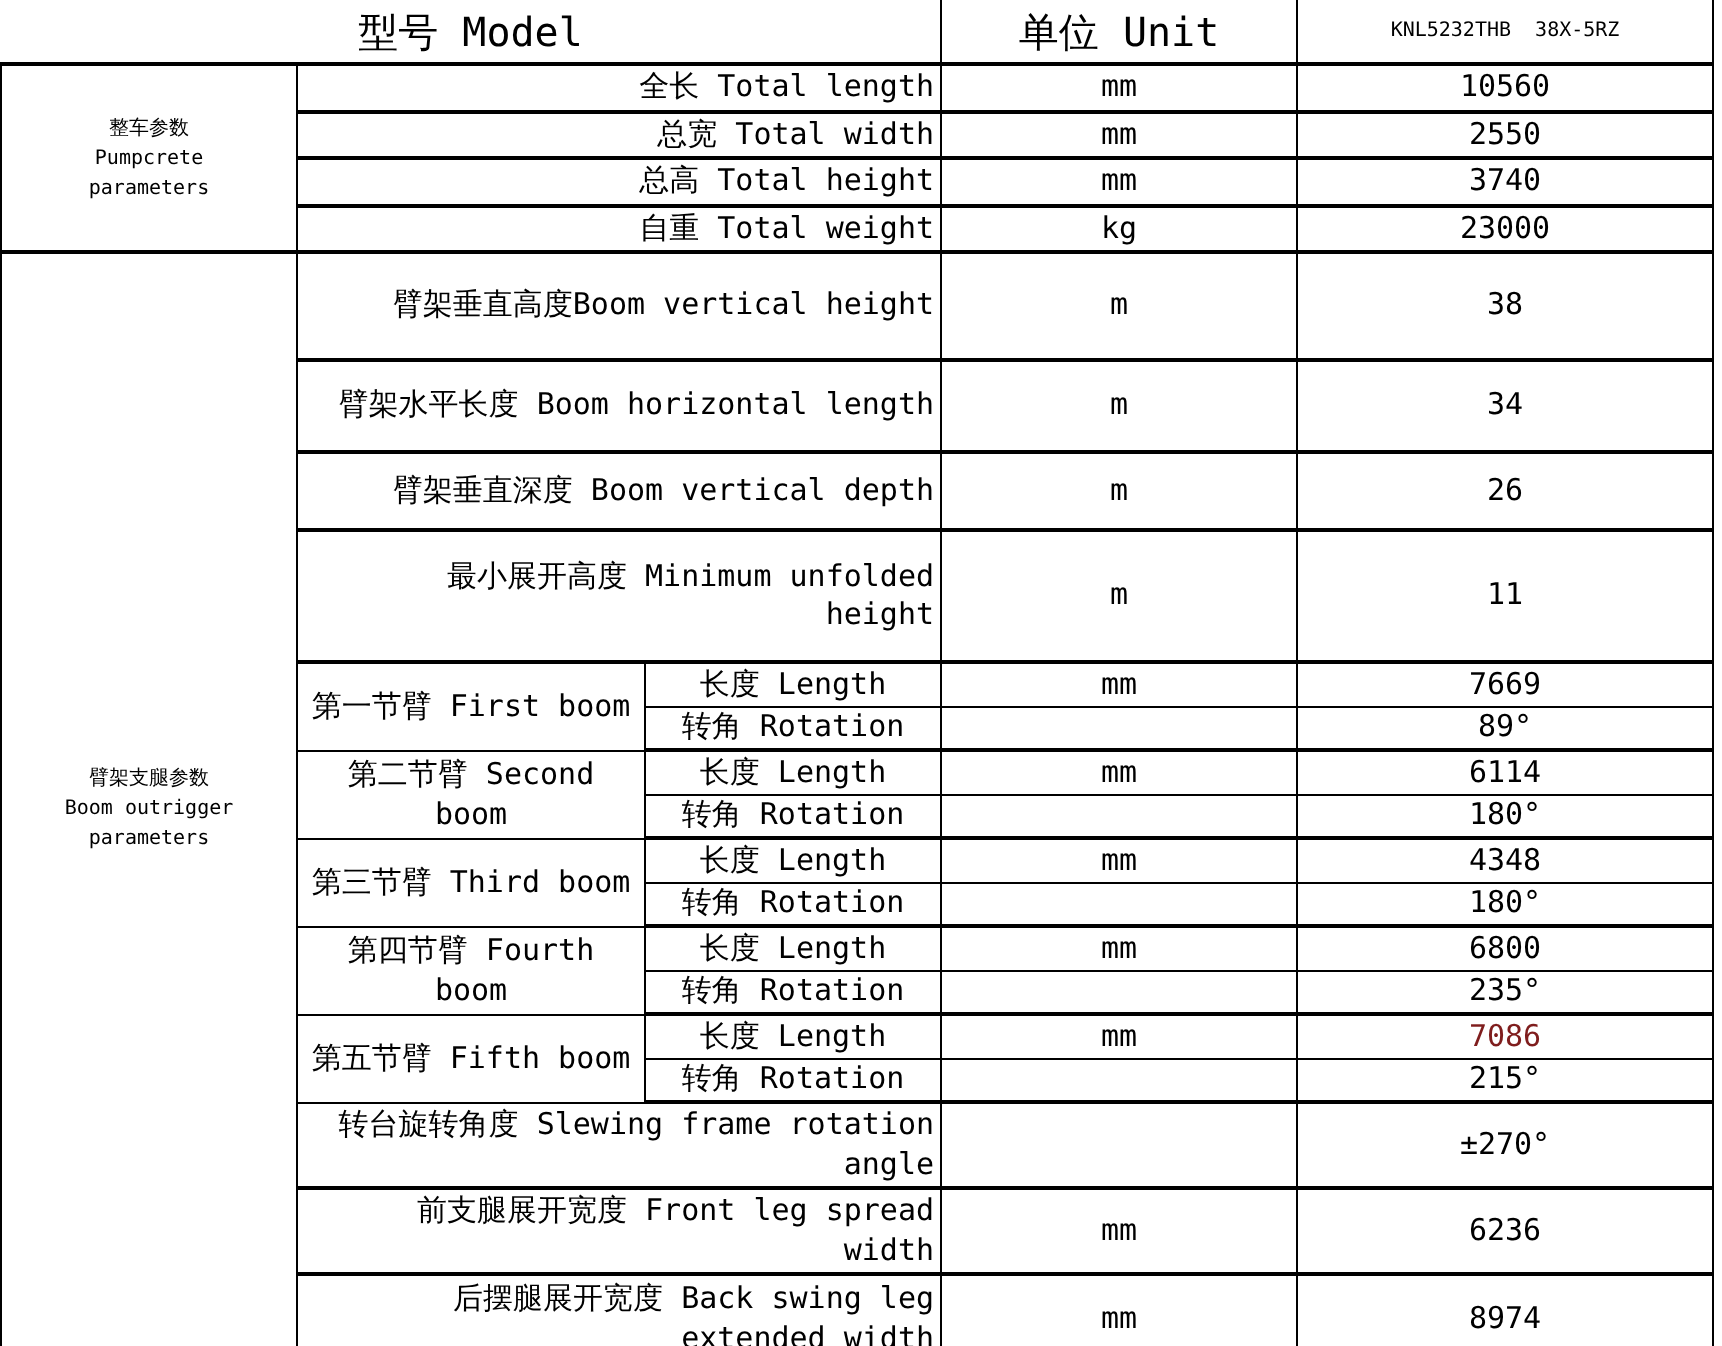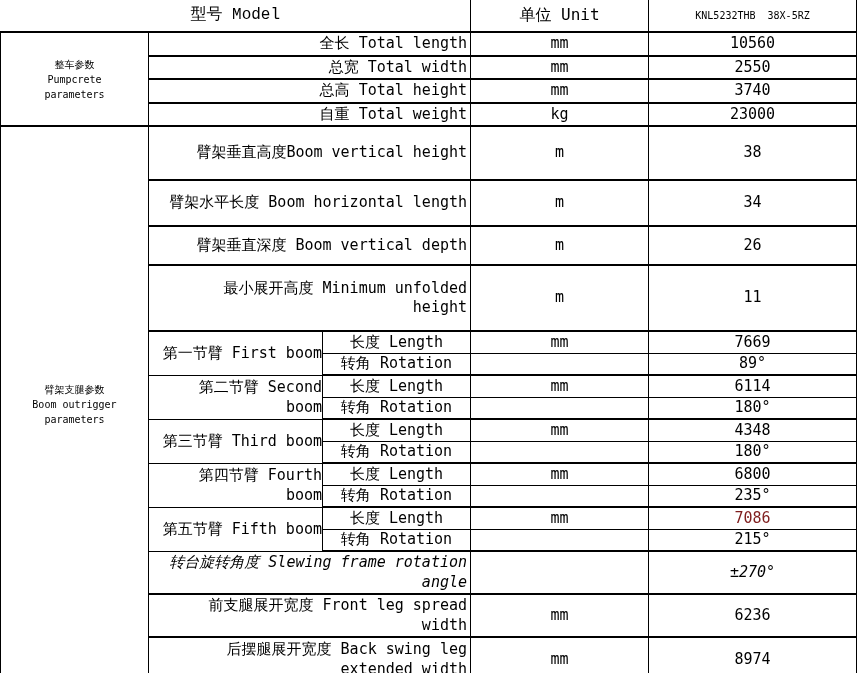--- a/index.html
+++ b/index.html
@@ -32,46 +32,46 @@
   col.cD { width: 178px; }
   col.cE { width: 208px; }
   
   tr.h32 { height: 32px; }
   tr.h23 { height: 23px; }
   tr.h54 { height: 54px; }
   tr.h46 { height: 46px; }
   tr.h48 { height: 39px; }
   tr.h53 { height: 66px; }
   tr.h22 { height: 22px; }
-  tr.h40 { height: 40px; font-style: italic; }
+  tr.h40 { height: 40px; }
   tr.h39 { height: 39px; }
   tr.h45 { height: 45px; }
   
   tr.bb2 > td { border-bottom-width: 2px; }
   
   tr.hdr > td { border-top: none; }
-  td.model-h { border-left: none; font-size: 16px; font-family: Liberation Mono, monospace; }
-  td.unit-h { font-size: 16px; }
+  td.model-h { border-left: none; font-size: 20px; }
+  td.unit-h { font-size: 20px; }
   td.val-h { font-size: 10px; white-space: pre; }
   
   td.param {
     text-align: right;
     padding: 1px 3px;
   }
   
   .pre { white-space: pre-line; }
   
   td.group {
     white-space: pre-line;
     line-height: 1.5;
     font-size: 10px;
     margin-top: 32px;
   }
   
-  td.boomname { line-height: 1.35; text-align: right; }
+  td.boomname { line-height: 1.35; }
 </style>
 </head>
 <body>
 
 <table class="spec">
   <colgroup>
     <col class="cA">
       <col class="cB">
       <col class="cC">
       <col class="cD">

